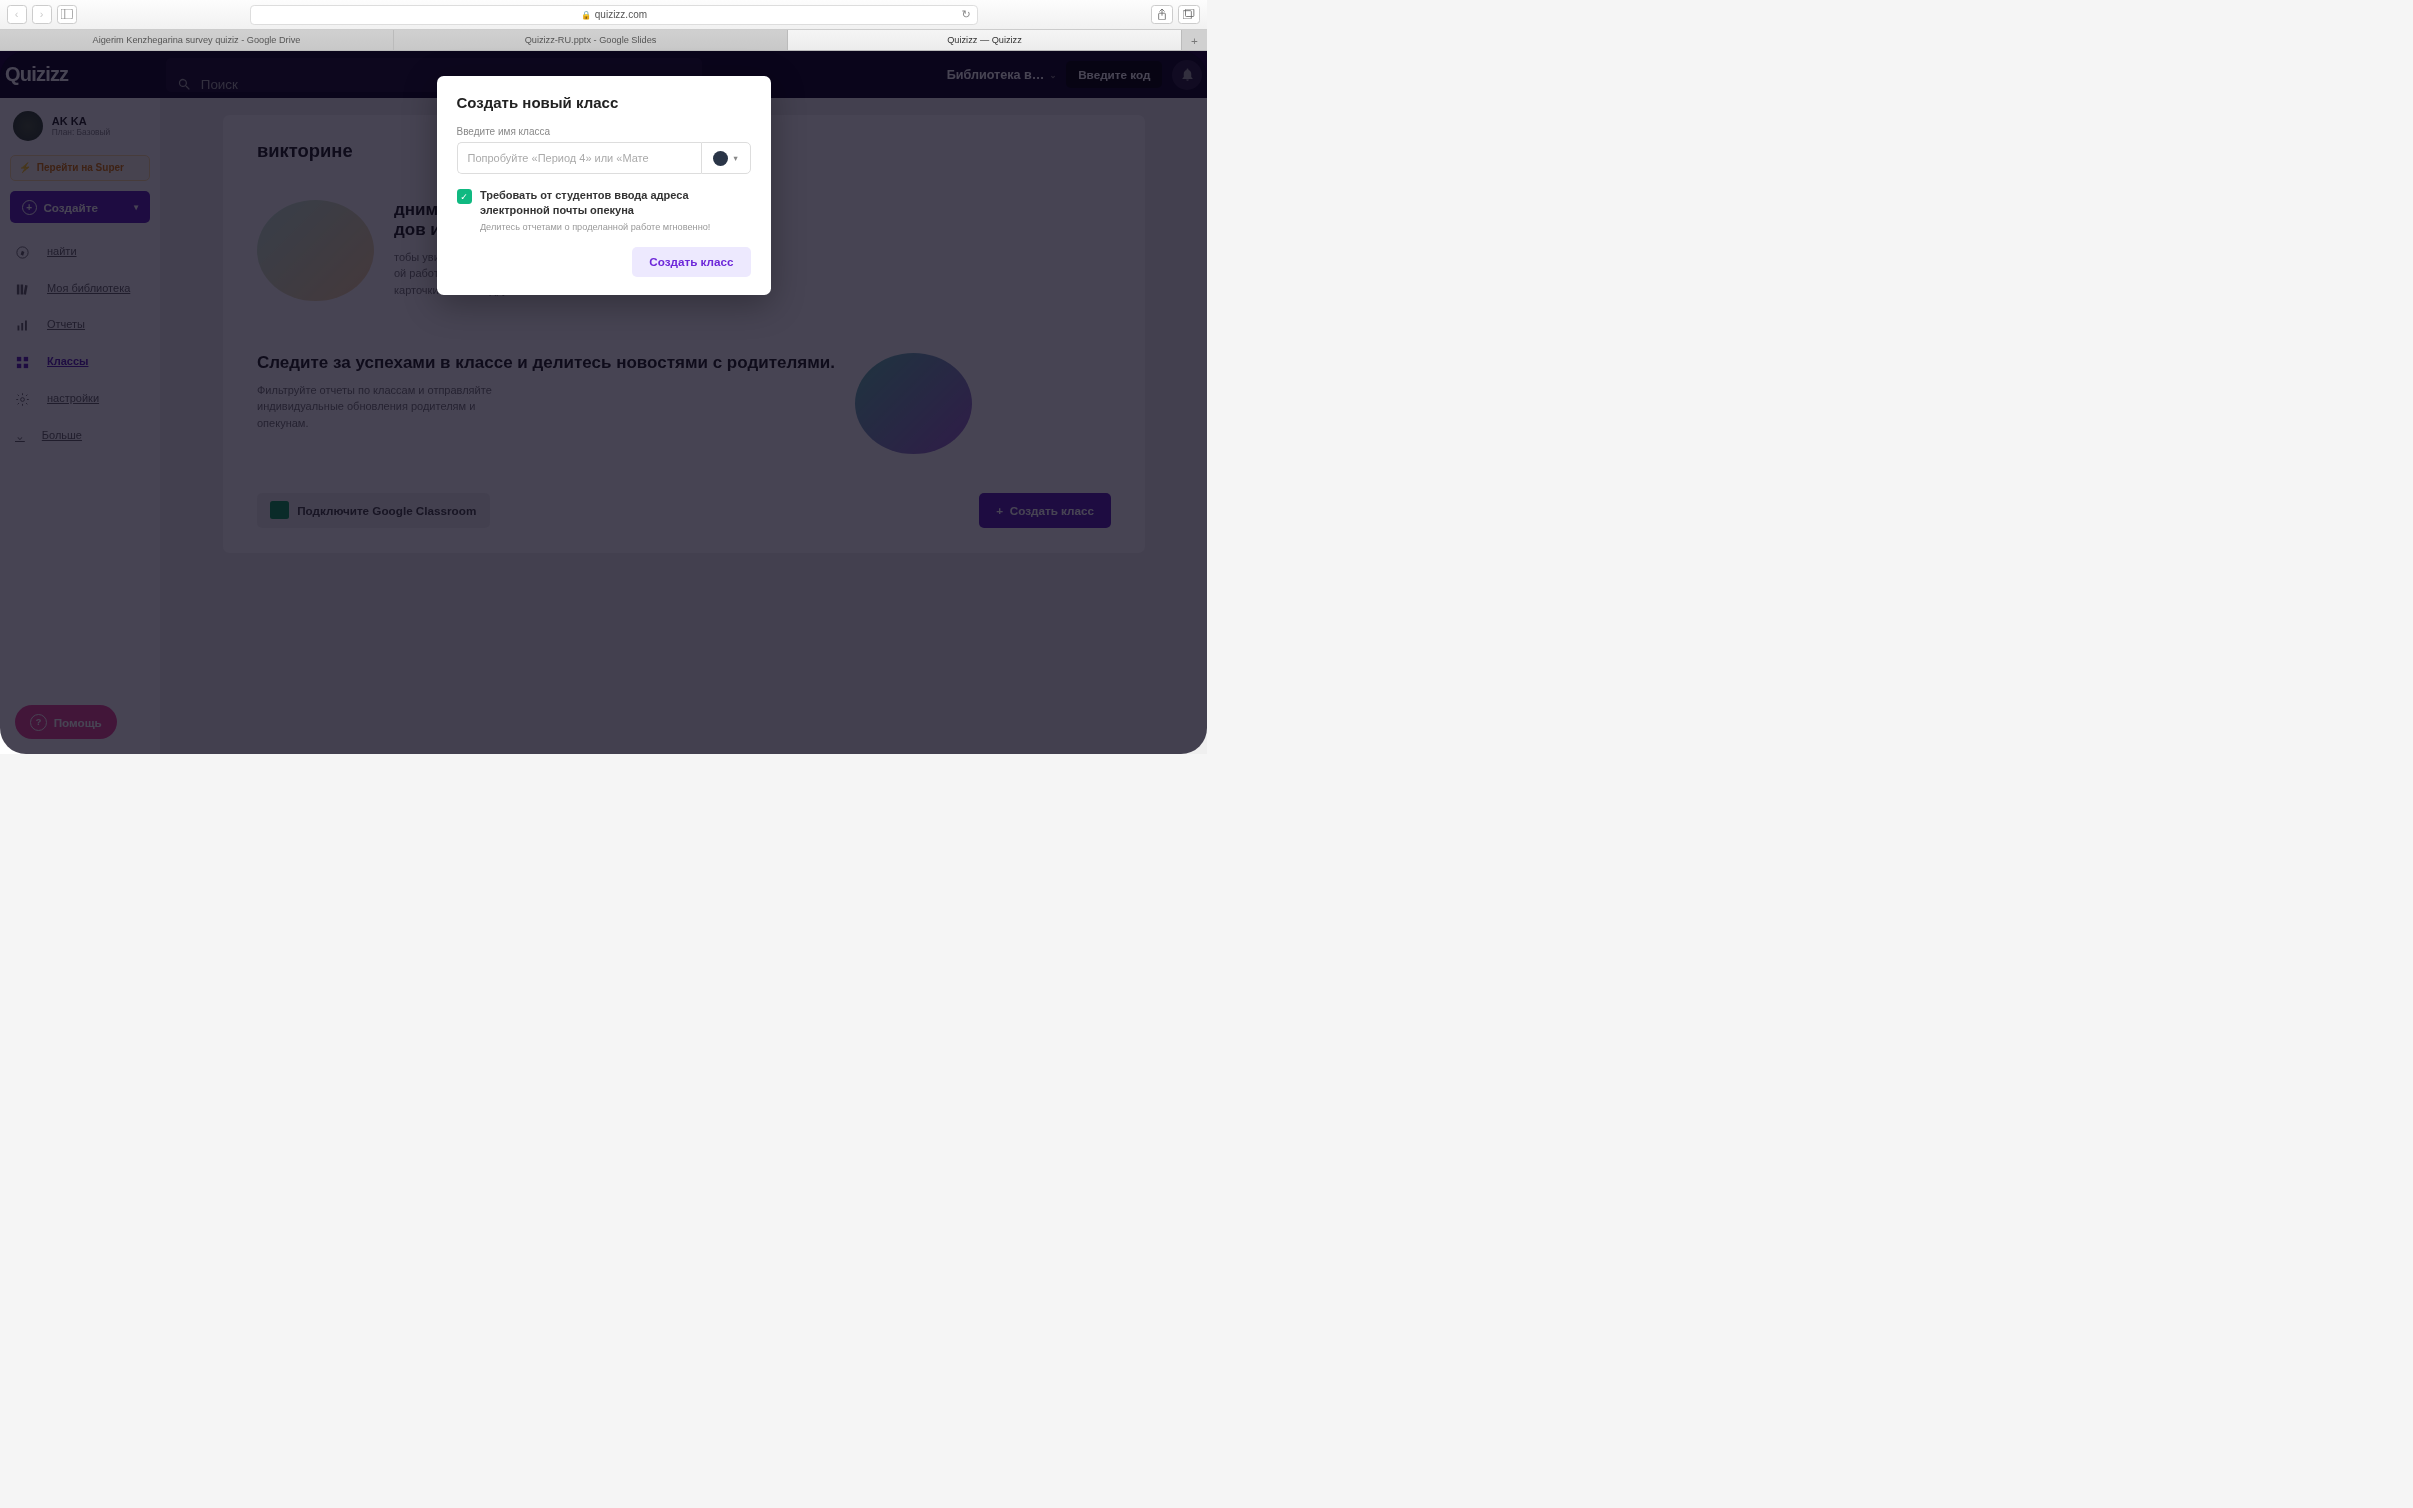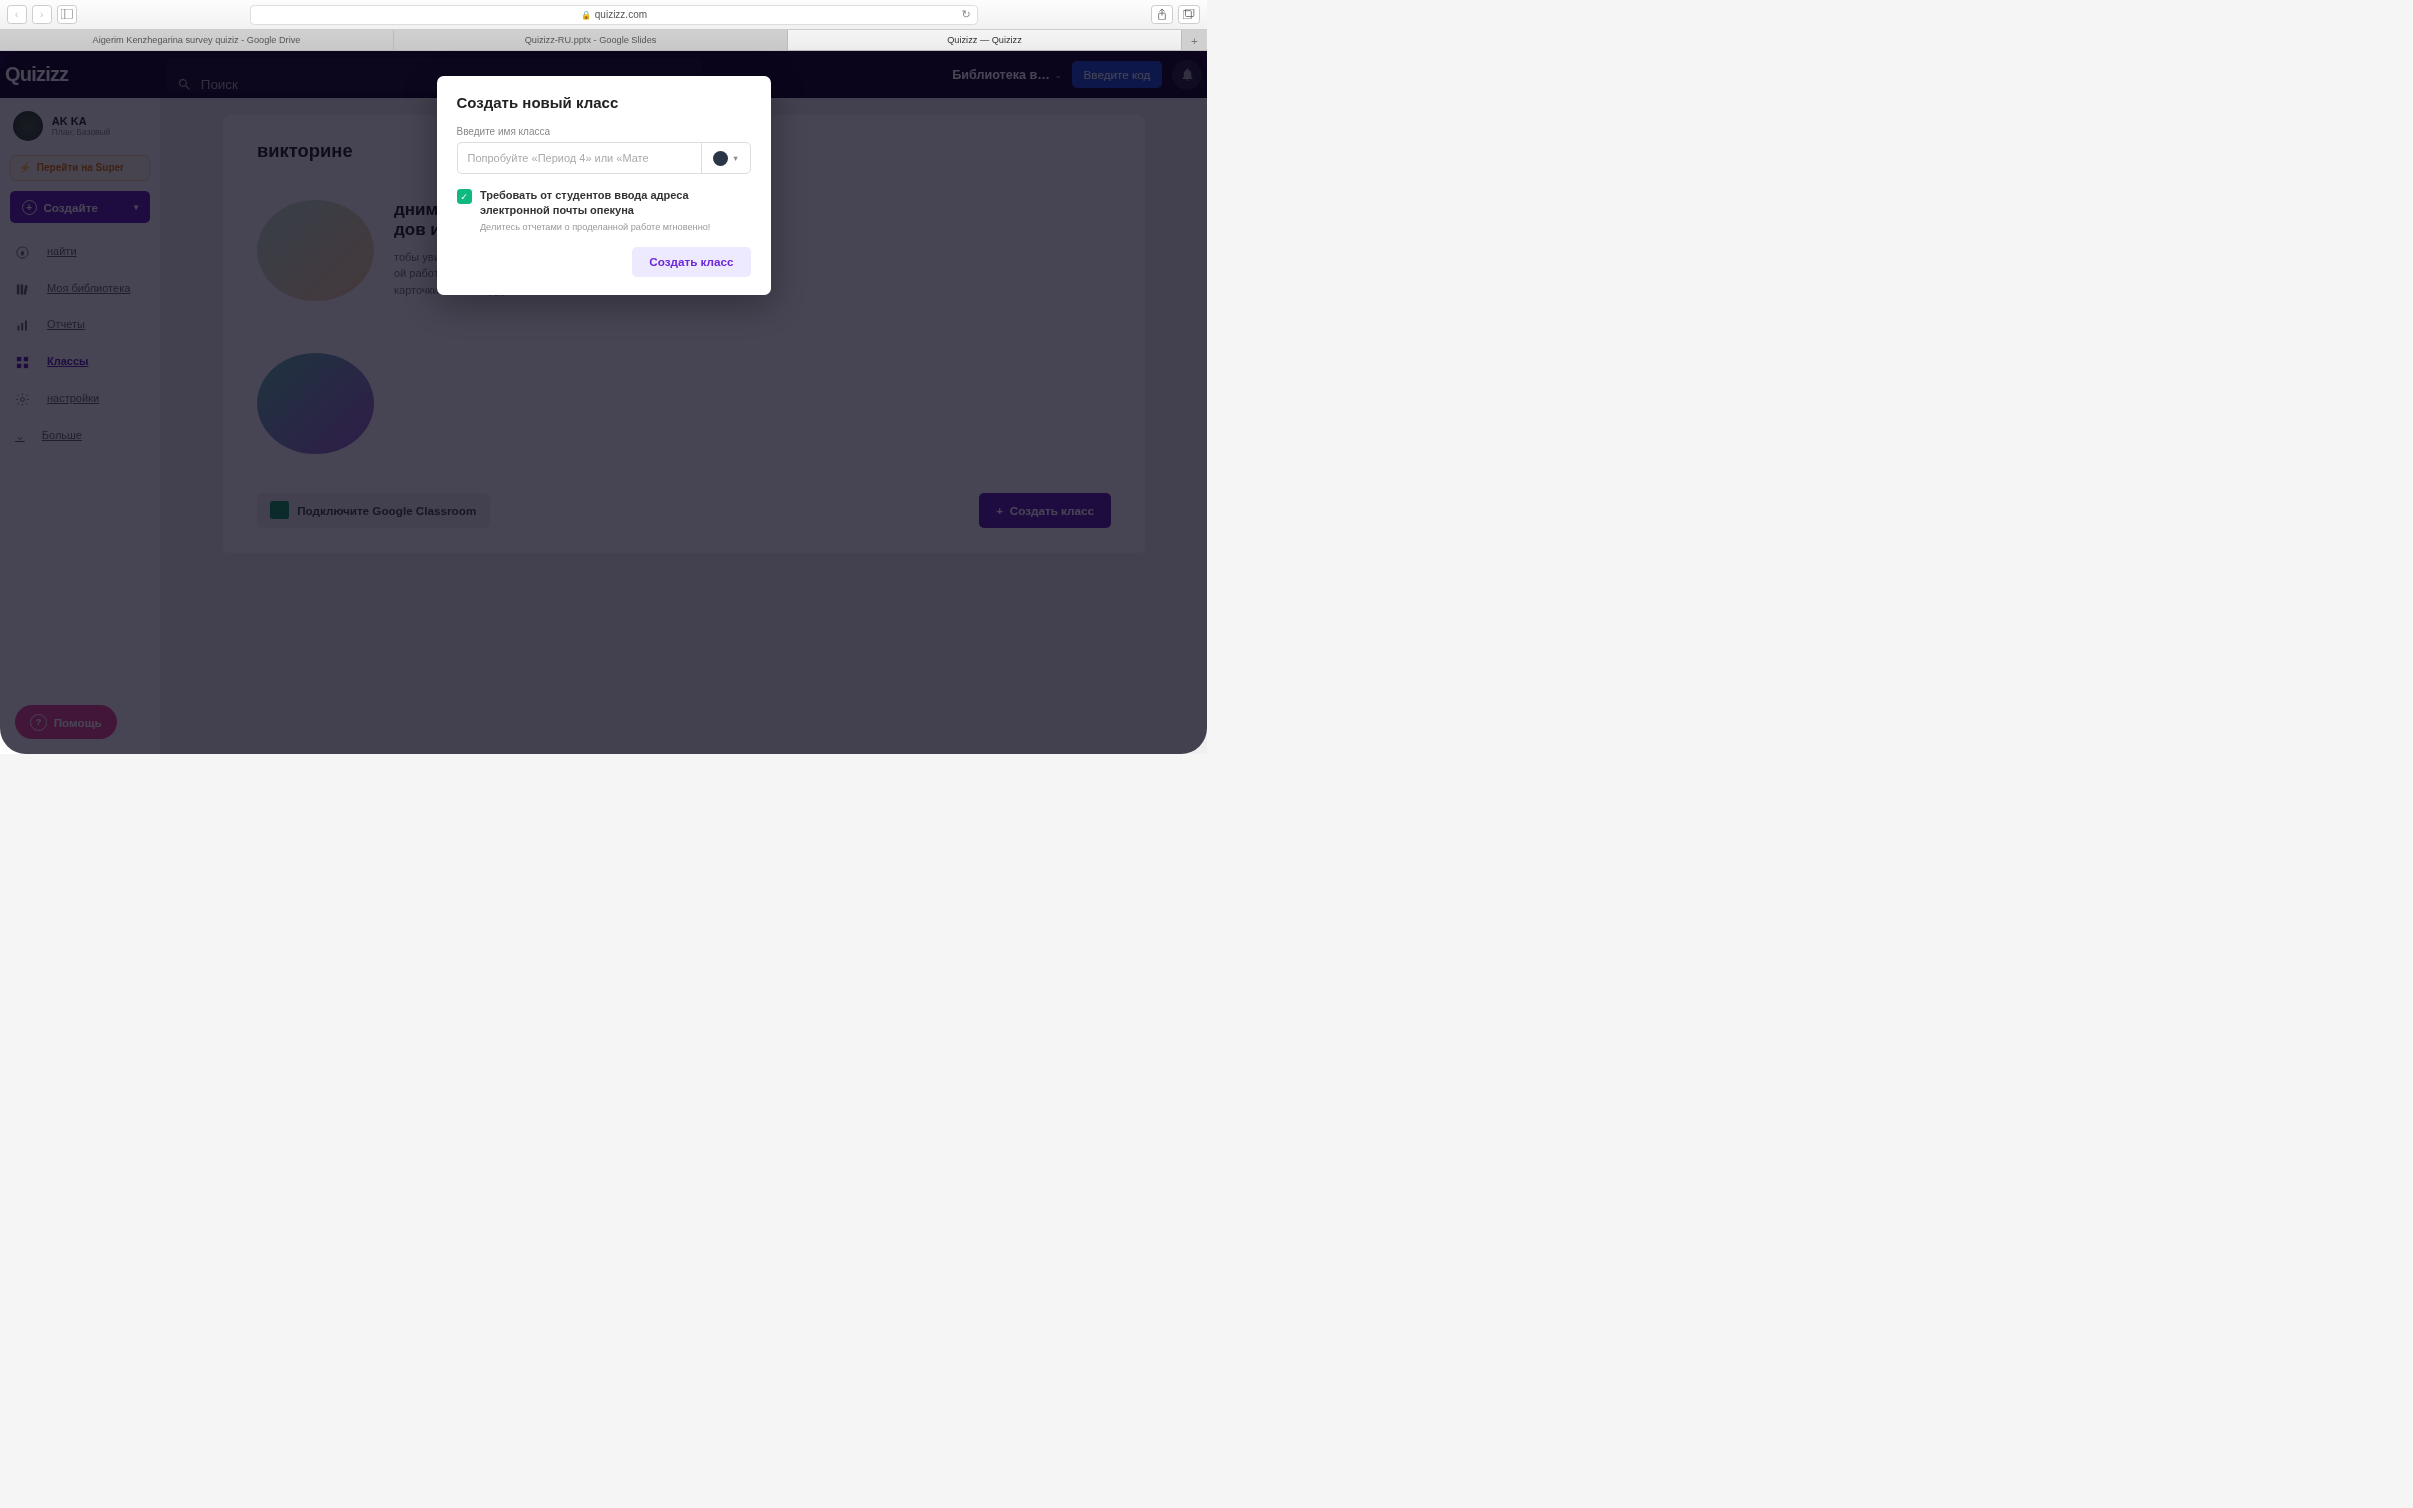--- a/index.html
+++ b/index.html
@@ -20,21 +20,21 @@
 .new-tab { width: 25px; display: flex; align-items: center; justify-content: center; background: #d0d0d0; color: #777; font-size: 11.7px; }
 
 
 .app { height: calc(754px - 51px); background: #0d0420; display: flex; flex-direction: column; position: relative; }
 .app-header { height: 47px; background: #0d0420; display: flex; align-items: center; padding: 0 5px; gap: 13.4px; }
 .logo { color: #fff; font-size: 20px; font-weight: 800; letter-spacing: -0.8px; }
 .search-box { flex: 0 0 536px; height: 34px; background: #1a0f2e; border-radius: 5px; display: flex; align-items: flex-end; padding: 0 11.7px; gap: 8.4px; color: #aaa; margin-left: 84px; }
 .search-box svg { width: 15px; height: 15px; fill: #aaa; }
 .header-right { margin-left: auto; display: flex; align-items: center; gap: 10px; }
 .lib-drop { color: #fff; font-size: 12.6px; font-weight: 600; display: flex; align-items: center; gap: 5px; }
-.enter-code { background: #1d4ed8; color: #fff; padding: 6.7px 11.7px; border-radius: 5px; font-size: 11.7px; font-weight: 400; }
+.enter-code { background: #000000; color: #fff; padding: 6.7px 11.7px; border-radius: 5px; font-size: 11.7px; font-weight: 700; }
 .bell { width: 30px; height: 30px; border-radius: 50%; background: #2a1f3d; display: flex; align-items: center; justify-content: center; }
 .bell svg { width: 15px; height: 15px; fill: #aaa; }
 
 .app-body { flex: 1; display: flex; background: #f8f8f8; }
 .sidebar { width: 161px; background: #fff; border-right: 0.8px solid #eee; padding: 10px; display: flex; flex-direction: column; gap: 5px; }
 .profile { display: flex; align-items: center; gap: 8.4px; padding: 3.4px; }
 .avatar { width: 30px; height: 30px; border-radius: 50%; background: radial-gradient(circle,#4a5d3a,#2a3d2a); }
 .profile-info { display: flex; flex-direction: column; }
 .profile-name { font-size: 11px; font-weight: 600; color: #222; }
 .profile-plan { font-size: 8.4px; color: #888; }
@@ -218,20 +218,24 @@
           <div class="feature-img"></div>
           <div class="feature-text">
             <h2 style="white-space:pre-line">дним кликом
 дов игр!</h2>
             <p style="white-space:pre-line">тобы увидеть
 ой работе,
 карточки и многое другое.</p>
           </div>
         </div>
         <div class="feature">
+          <div class="feature-text">
+            <h2>Следите за успехами в классе и делитесь новостями с родителями.</h2>
+            <p>Фильтруйте отчеты по классам и отправляйте индивидуальные обновления родителям и опекунам.</p>
+          </div>
           <div class="feature-img2"></div>
         </div>
         <div class="bottom-actions">
           <div class="gc-btn">
             <div class="gc-icon"></div>
             <span>Подключите Google Classroom</span>
           </div>
           <div class="create-class-btn">
             <span>+</span>
             <span>Создать класс</span>

